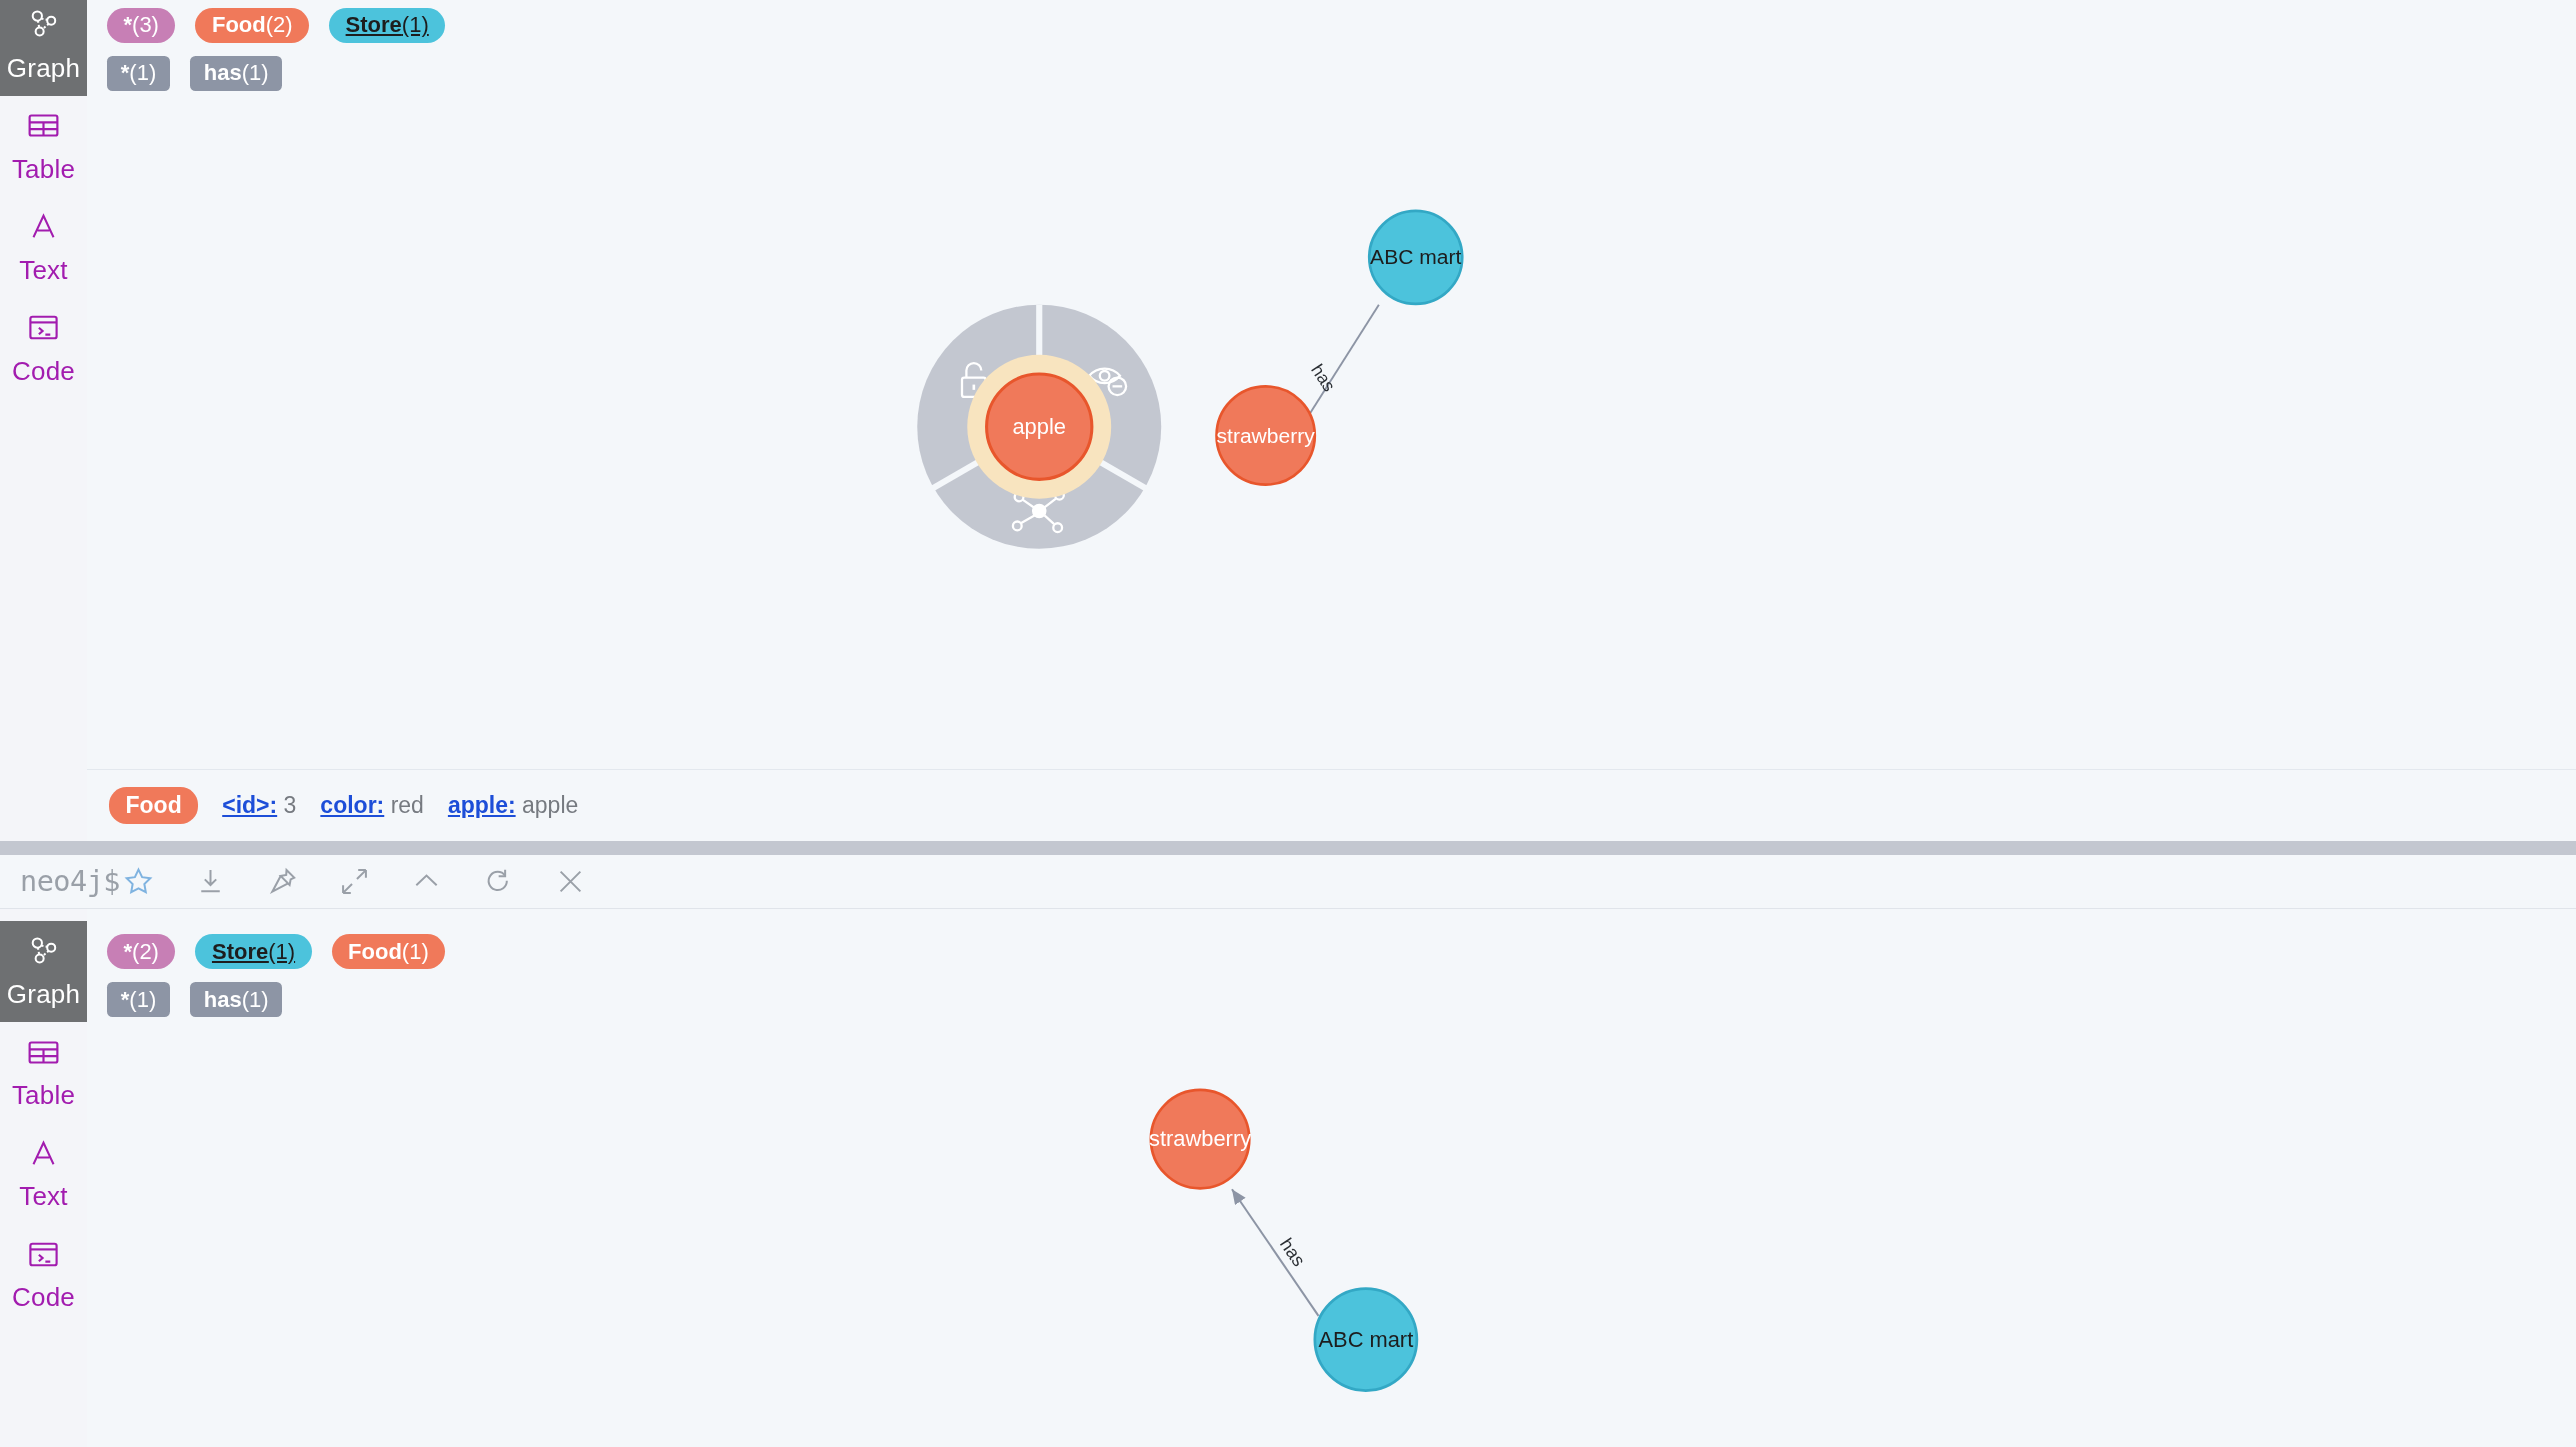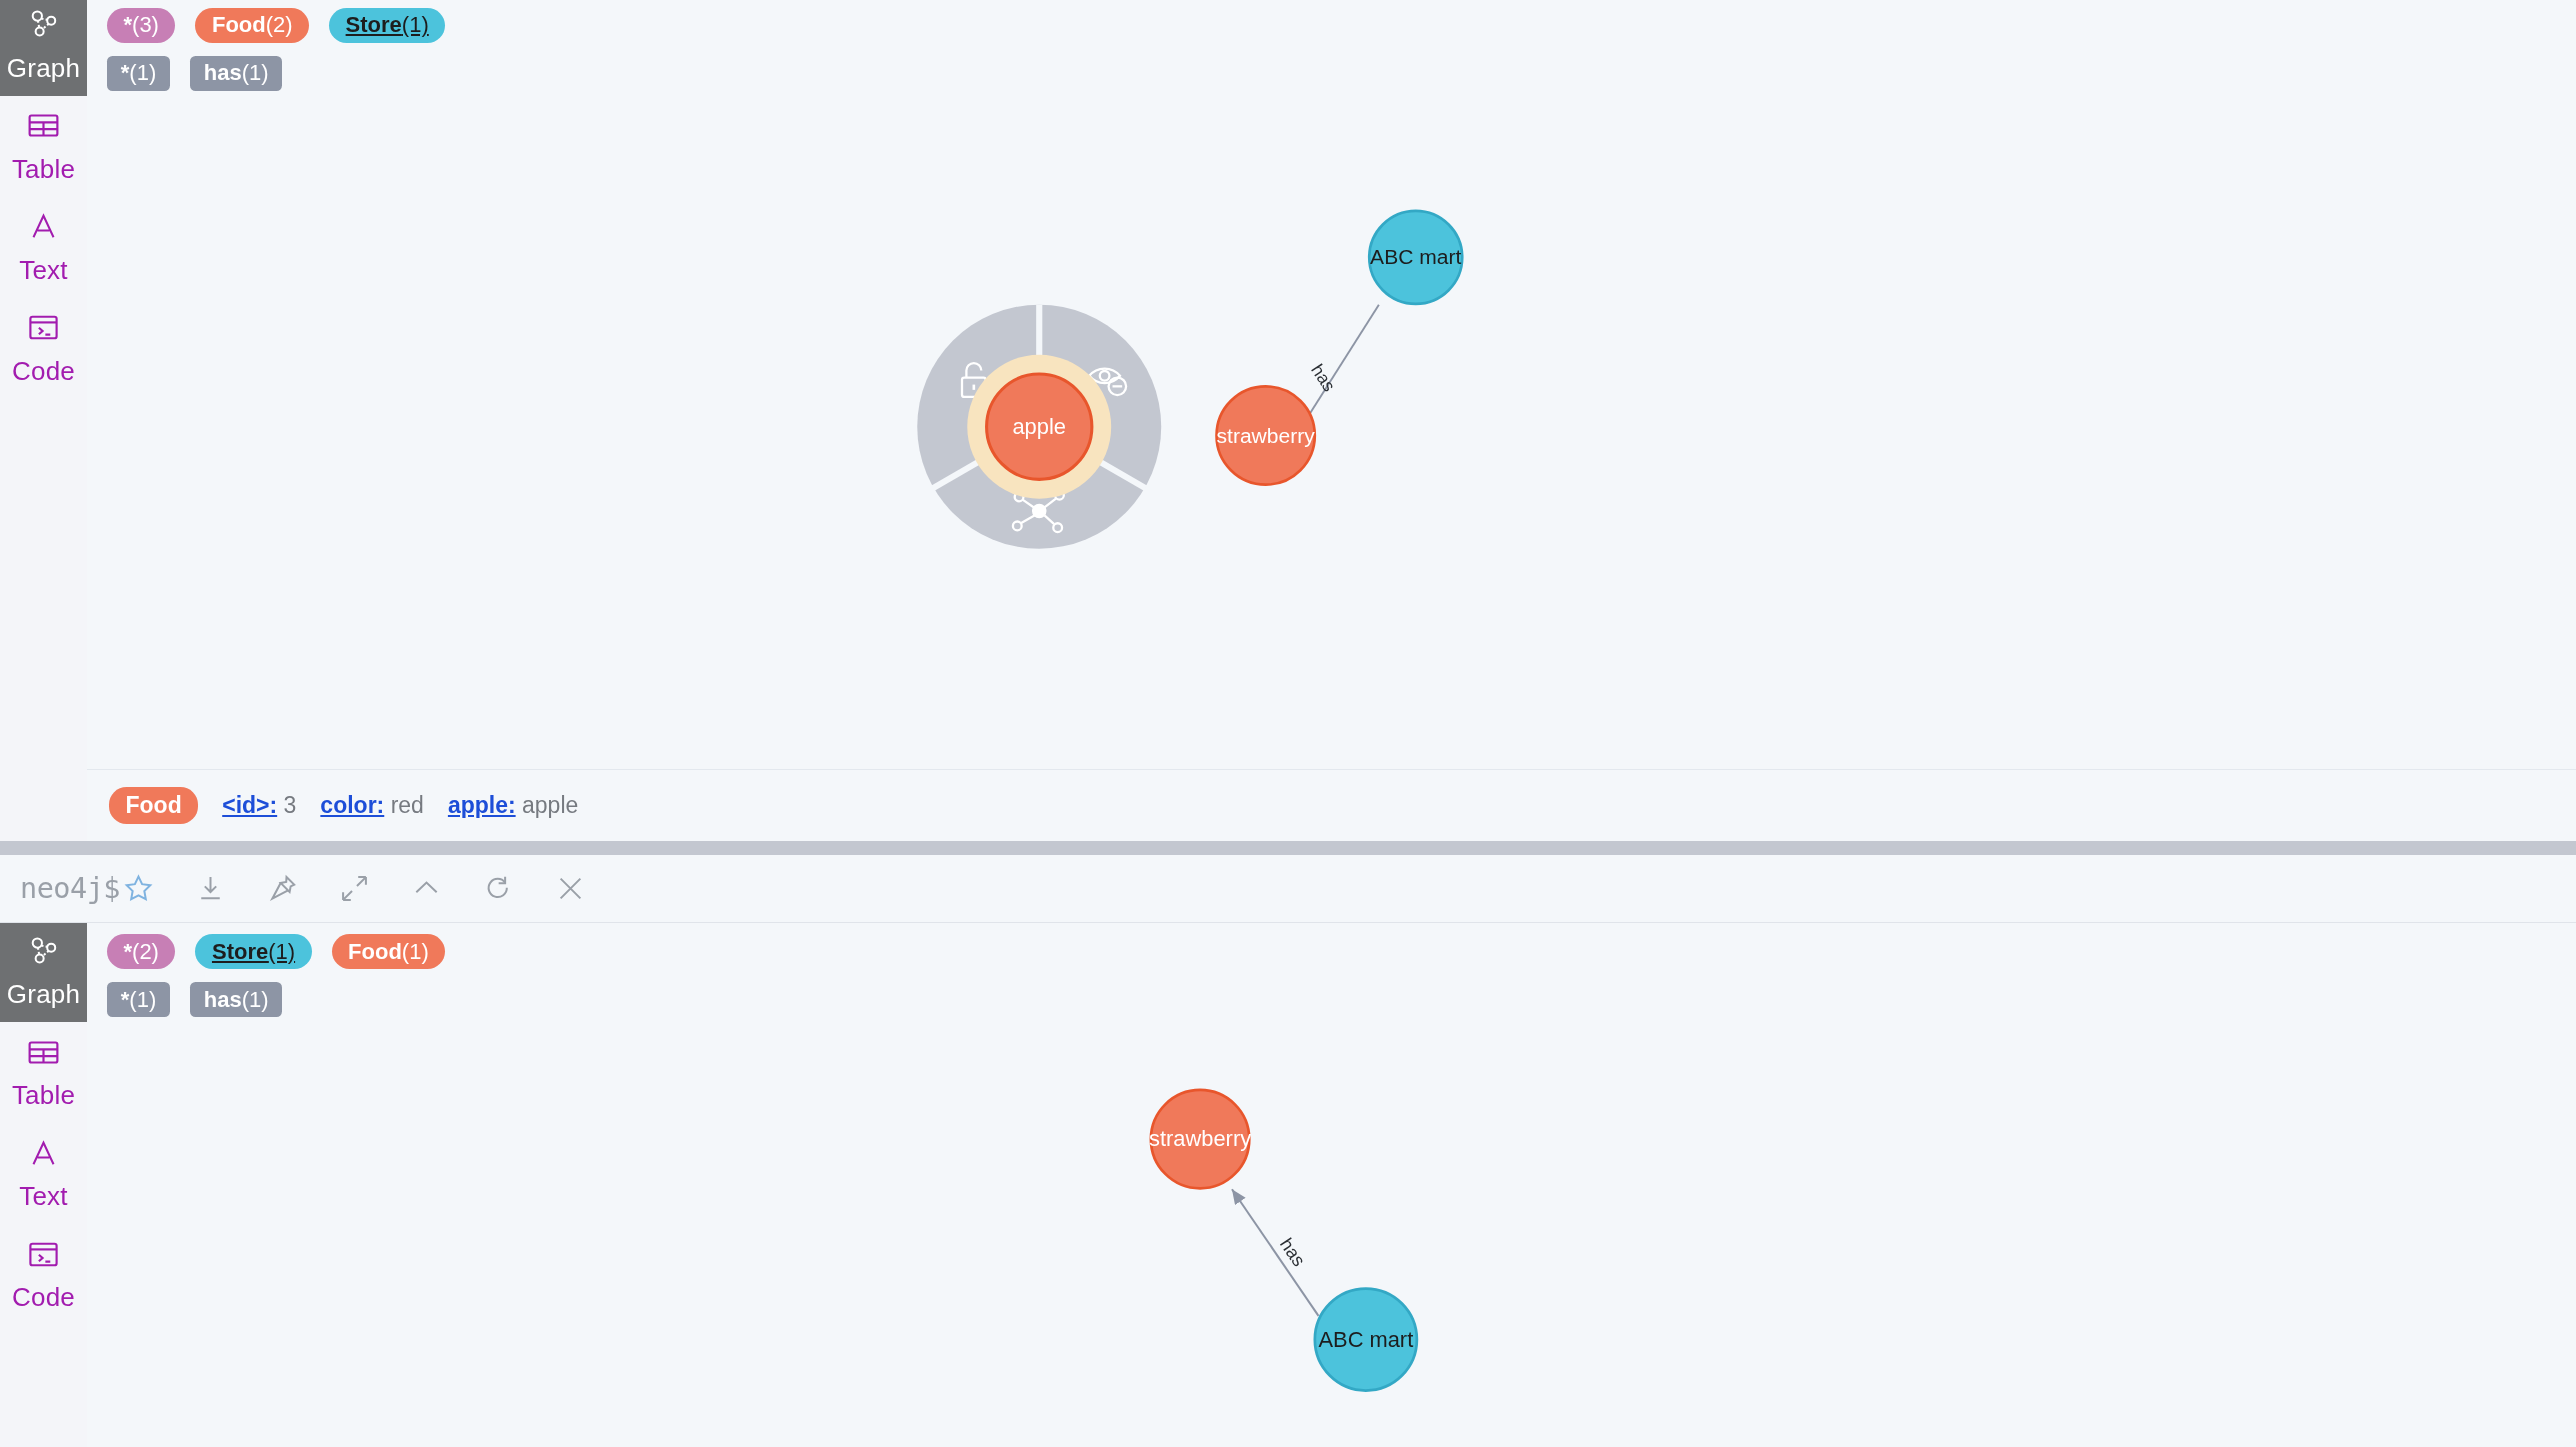--- a/index.html
+++ b/index.html
@@ -86,21 +86,21 @@
     display: flex; align-items: center; gap: 24px;
     padding: 0 22px;
   }
   .props .chip { height: 37px; font-size: 23px; }
   .prop { font-size: 23px; color: #767a80; white-space: nowrap; }
   .prop b { color: #1d4ed8; font-weight: bold; text-decoration: underline; }
 
   
   #editor {
     position: absolute; left: 0; top: 855px;
-    width: 2576px; height: 68px;
+    width: 2576px; height: 54px;
     background: #f4f7fa;
     border-bottom: 0.9px solid #e0e4ea;
     display: flex; align-items: center;
     z-index: 5;
   }
   .prompt {
     font-family: "DejaVu Sans Mono", monospace;
     font-size: 28.5px; color: #9aa0a8;
     padding-left: 20px; letter-spacing: -0.5px;
   }

